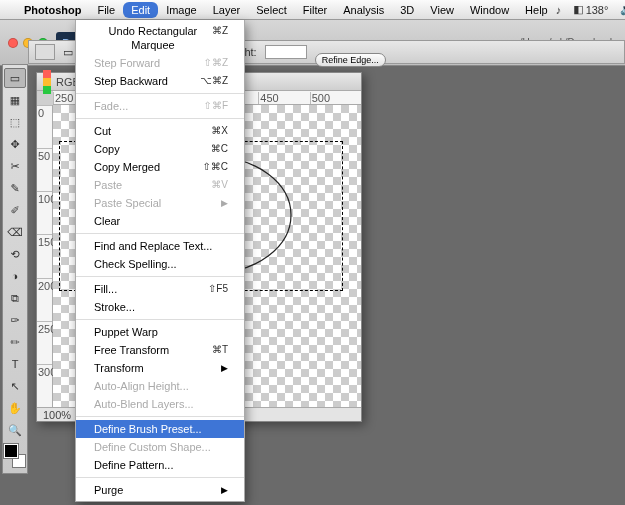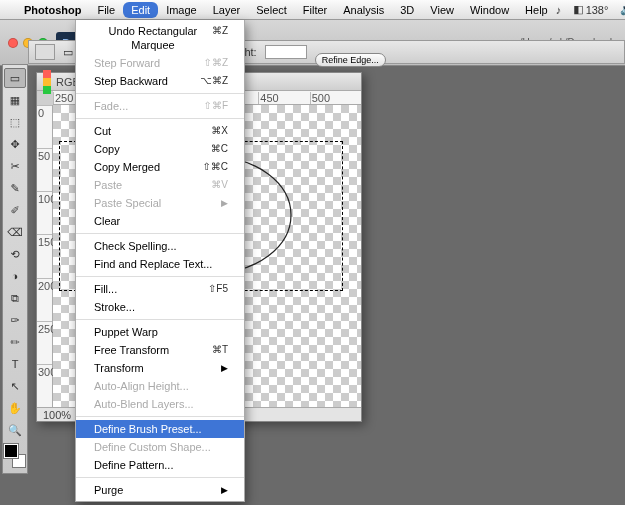--- a/index.html
+++ b/index.html
@@ -123,24 +123,24 @@
     </div>
     <div class="mi disabled">
       <span>Paste Special</span>
       <span class="arrow">▶</span>
     </div>
     <div class="mi">
       <span>Clear</span>
     </div>
     <hr>
     <div class="mi">
+      <span>Find and Replace Text...</span>
+    </div>
+    <div class="mi">
       <span>Check Spelling...</span>
-    </div>
-    <div class="mi">
-      <span>Find and Replace Text...</span>
     </div>
     <hr>
     <div class="mi">
       <span>Fill...</span>
       <span class="shortcut">⇧F5</span>
     </div>
     <div class="mi">
       <span>Stroke...</span>
     </div>
     <hr>

